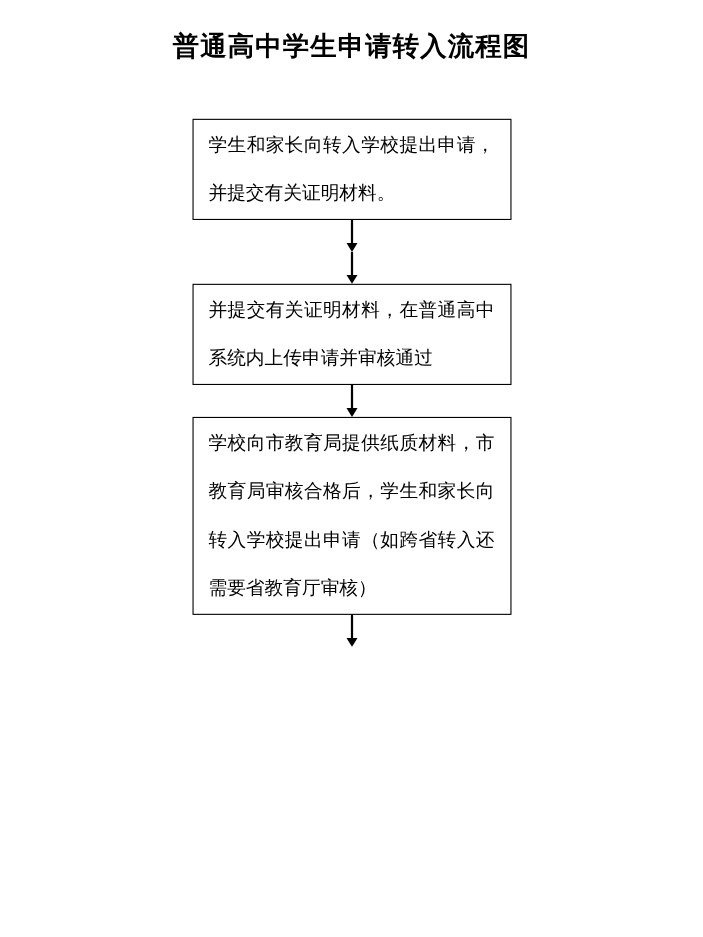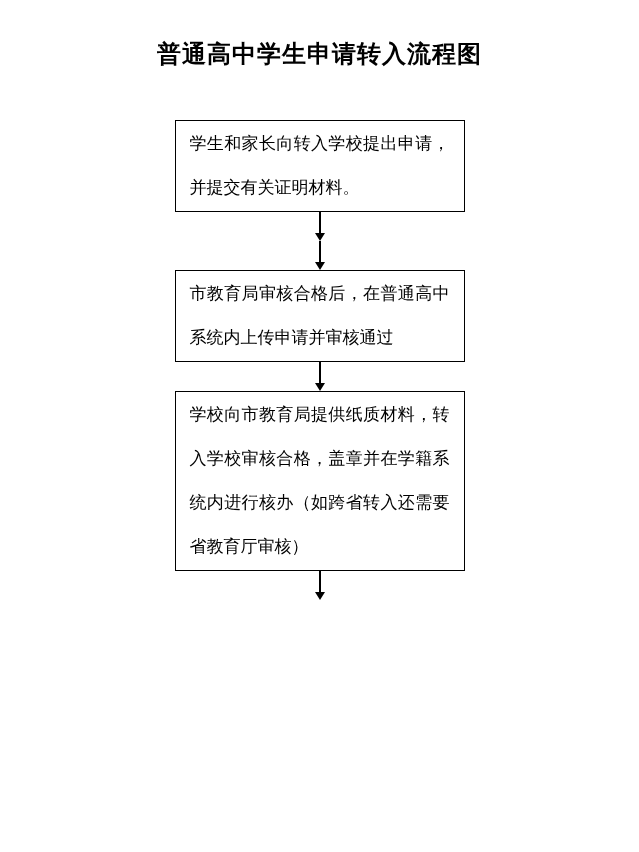--- a/index.html
+++ b/index.html
@@ -9,21 +9,21 @@
     font-family: "Liberation Serif", serif;
     color: #000000;
   }
   .page {
     width: 639px;
     height: 660px;
     margin: 0 auto;
     background: #ffffff;
     overflow: hidden;
     box-sizing: border-box;
-    padding-top: 38px;
+    padding-top: 26px;
   }
   .page-title {
     text-align: center;
     font-size: 24px;
     font-weight: bold;
     letter-spacing: 1px;
     margin: 0 0 50px 0;
   }
   .flow {
     width: 290px;
@@ -76,28 +76,28 @@
       <div class="arrow-stem"></div>
       <div class="arrow-head"></div>
     </div>
 
 
     <div class="arrow">
       <div class="arrow-stem"></div>
       <div class="arrow-head"></div>
     </div>
 
-    <div class="flow-step">市教育局审核合格后，在普通高中系统内上传申请并审核通过</div>
+    <div class="flow-step">并提交有关证明材料，在普通高中系统内上传申请并审核通过</div>
 
     <div class="arrow">
       <div class="arrow-stem"></div>
       <div class="arrow-head"></div>
     </div>
 
-    <div class="flow-step">学校向市教育局提供纸质材料，转入学校审核合格，盖章并在学籍系统内进行核办（如跨省转入还需要省教育厅审核）</div>
+    <div class="flow-step">学校向市教育局提供纸质材料，市教育局审核合格后，学生和家长向转入学校提出申请（如跨省转入还需要省教育厅审核）</div>
 
     <div class="arrow">
       <div class="arrow-stem"></div>
       <div class="arrow-head"></div>
     </div>
 
 
   </div>
 </div>
 

